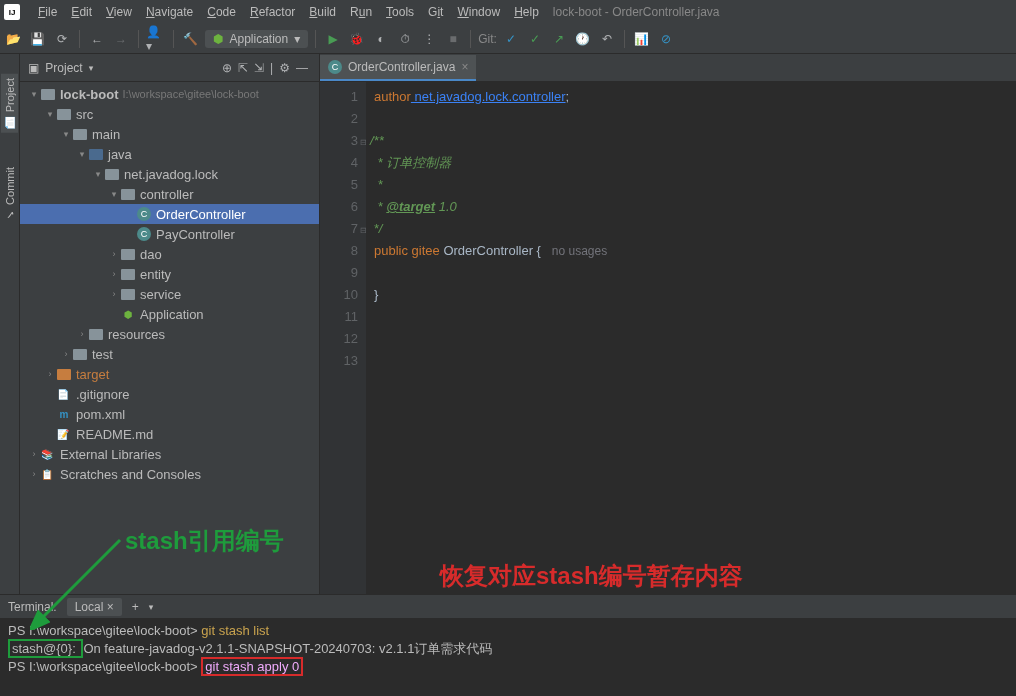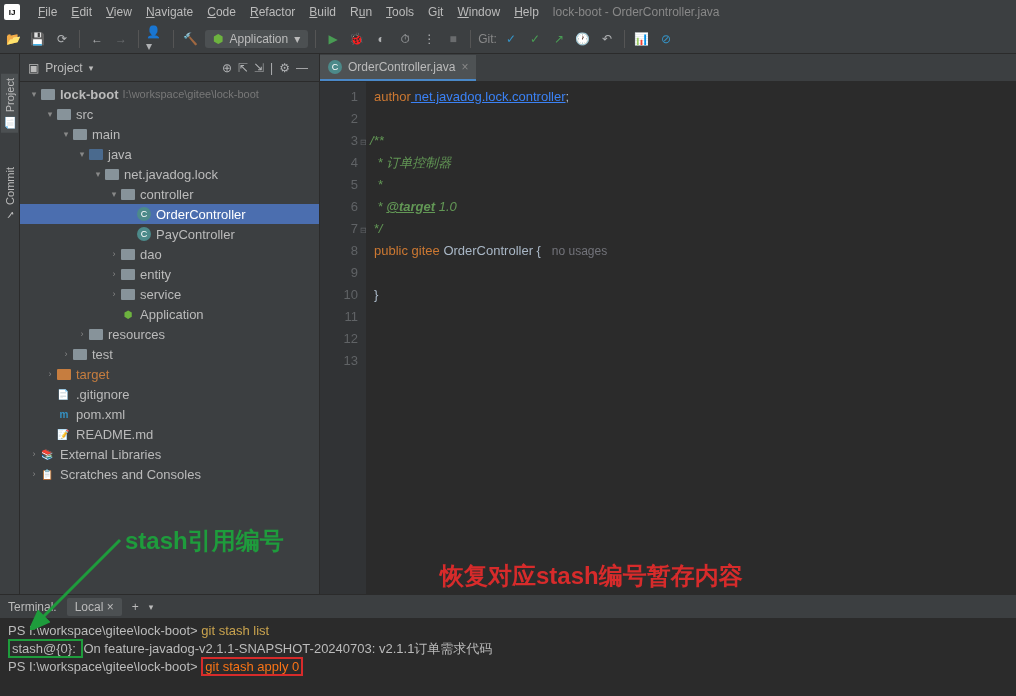--- a/index.html
+++ b/index.html
@@ -49,21 +49,21 @@
 .anno1 { position: absolute; left: 125px; top: 525px; color: #1e9c3c; font-size: 24px; font-weight: bold; }
 .anno2 { position: absolute; left: 440px; top: 560px; color: #d72b2b; font-size: 24px; font-weight: bold; }
 .arrow-svg { position: absolute; left: 30px; top: 530px; }
 .terminal-bar { height: 24px; background: #3c3f41; border-top: 1px solid #2b2b2b; display: flex; align-items: center; padding: 0 8px; gap: 10px; font-size: 12px; }
 .terminal-tab { padding: 2px 8px; background: #4c5052; border-radius: 2px; }
 .terminal-body { height: 78px; background: #2b2b2b; font-family: Consolas, monospace; font-size: 13px; padding: 4px 8px; color: #bbbbbb; }
 .term-line { line-height: 18px; white-space: pre; }
 .term-prompt { color: #bbbbbb; }
 .term-cmd { color: #c9a34e; }
 .term-box-green { border: 2px solid #1e9c3c; display: inline; padding: 0 2px; }
-.term-box-red { border: 2px solid #d72b2b; display: inline; padding: 0 2px; color: #f97316; }
+.term-box-red { border: 2px solid #d72b2b; display: inline; padding: 0 2px; color: #f0abfc; }
 .hdr-icon { color: #afb1b3; cursor: pointer; padding: 0 3px; }
 .path-text { color: #787878; font-size: 11px; margin-left: 4px; }
 </style>
 </head>
 <body>
 
 <div class="title-bar">
   <div class="title-logo">IJ</div>
   <div class="menu-bar">
     <div class="menu-item"><u>F</u>ile</div>

